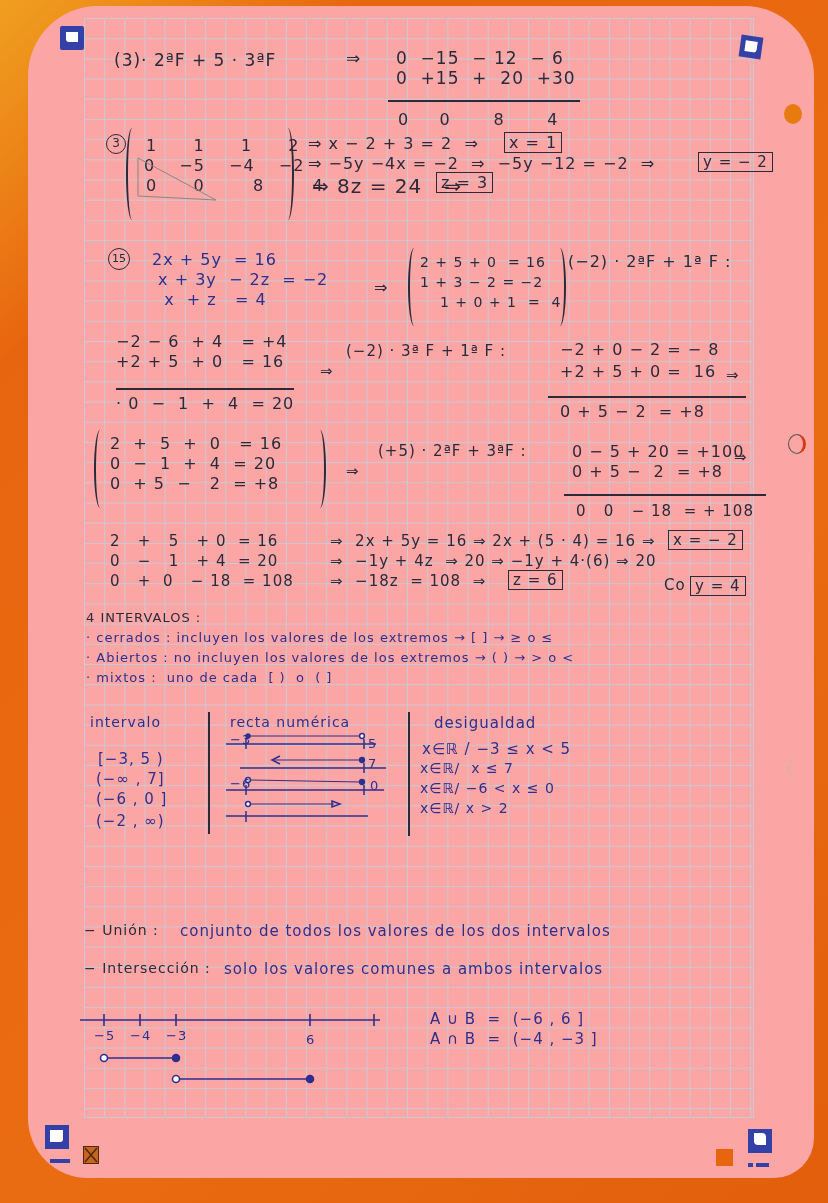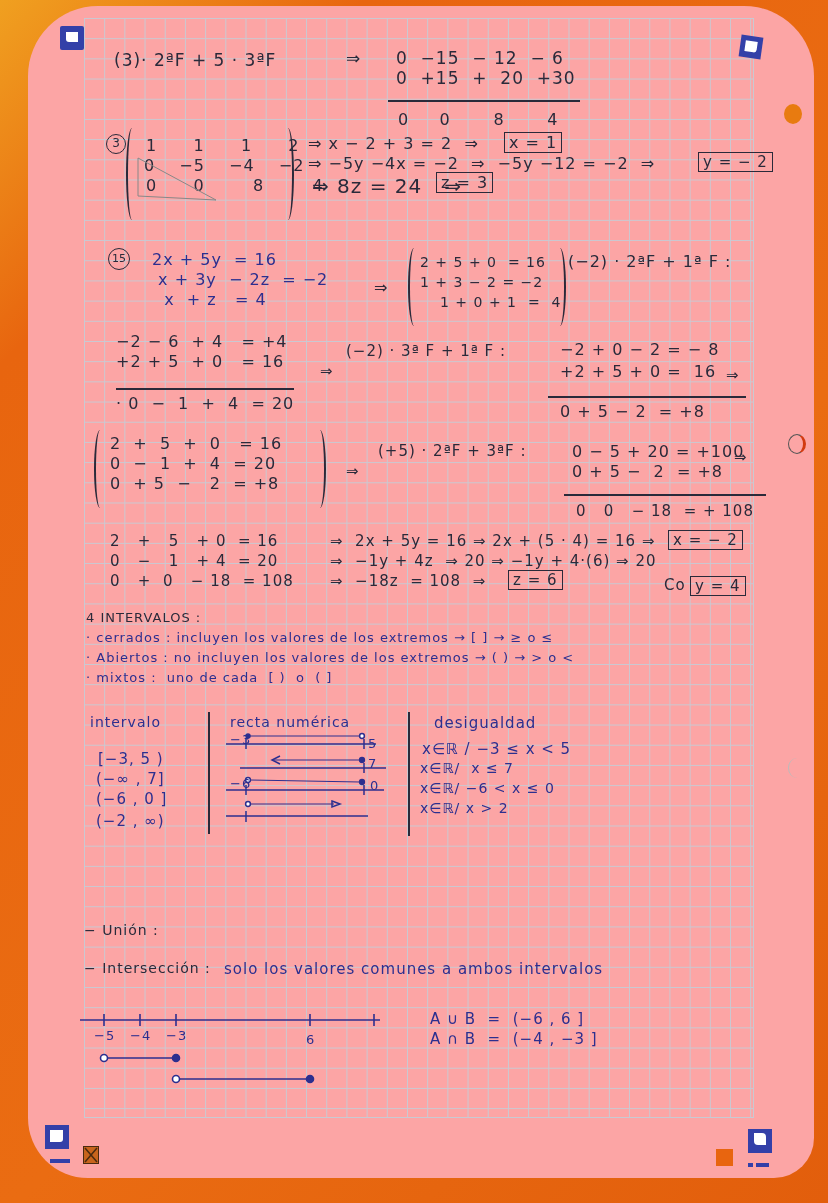--- a/index.html
+++ b/index.html
@@ -197,20 +197,21 @@
   <div class="hw blue sm" style="left:340px;top:750px;">7</div>
   <div class="hw blue sm" style="left:202px;top:770px;">−6</div>
   <div class="hw blue sm" style="left:342px;top:772px;">0</div>
 
   <div class="hw blue" style="left:394px;top:734px;font-size:15px;">x∈ℝ / −3 ≤ x &lt; 5</div>
   <div class="hw blue" style="left:392px;top:754px;font-size:14px;">x∈ℝ/  x ≤ 7</div>
   <div class="hw blue" style="left:392px;top:774px;font-size:14px;">x∈ℝ/ −6 &lt; x ≤ 0</div>
   <div class="hw blue" style="left:392px;top:794px;font-size:14px;">x∈ℝ/ x &gt; 2</div>
 
   <div class="hw" style="left:56px;top:916px;font-size:14px;">− Unión :</div>
+  <div class="hw blue" style="left:152px;top:916px;font-size:15px;">conjunto de todos los valores de los dos intervalos</div>
   <div class="hw" style="left:56px;top:954px;font-size:14px;">− Intersección :</div>
   <div class="hw blue" style="left:196px;top:954px;font-size:15px;">solo los valores comunes a ambos intervalos</div>
 
   <svg width="320" height="80" style="left:52px;top:1006px">
     <g stroke="#2c2f8f" stroke-width="1.6" fill="none">
       <line x1="0" y1="8" x2="300" y2="8"></line>
       <line x1="24" y1="2" x2="24" y2="14"></line>
         <line x1="60" y1="2" x2="60" y2="14"></line>
       <line x1="96" y1="2" x2="96" y2="14"></line>
         <line x1="230" y1="2" x2="230" y2="14"></line>

